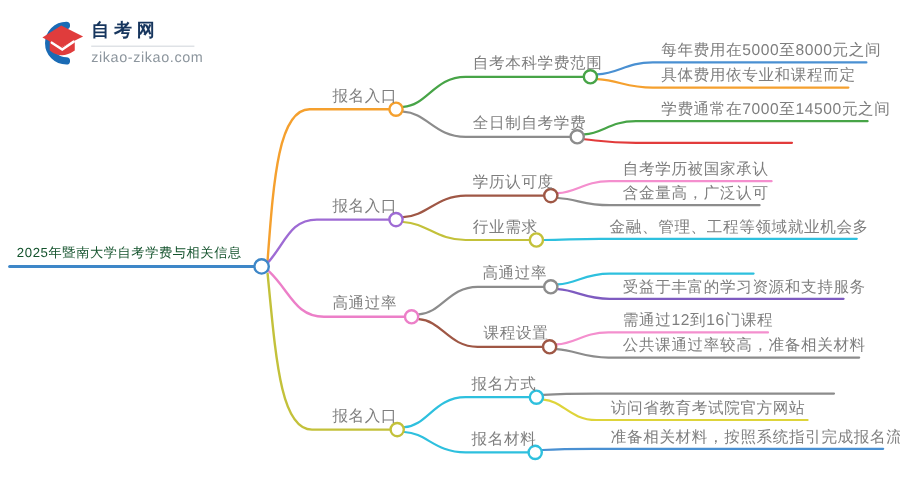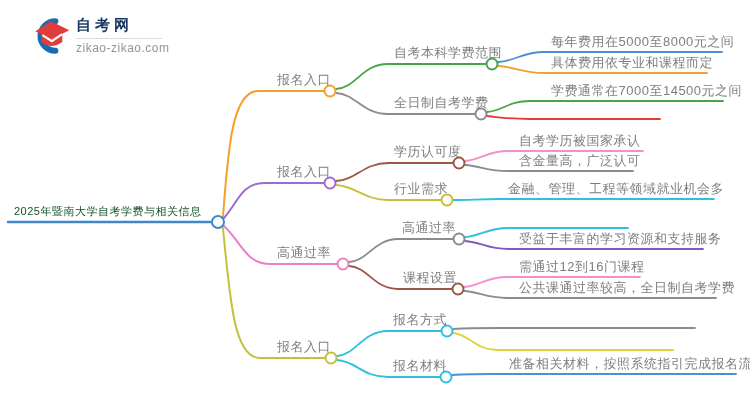--- a/index.html
+++ b/index.html
@@ -99,16 +99,17 @@
   <div class="lbl" style="left:393px;top:358px">报名材料</div>
 
   <div class="lbl" style="left:551px;top:34px">每年费用在5000至8000元之间</div>
   <div class="lbl" style="left:551px;top:55px">具体费用依专业和课程而定</div>
   <div class="lbl" style="left:551px;top:83px">学费通常在7000至14500元之间</div>
   <div class="lbl" style="left:519px;top:133px">自考学历被国家承认</div>
   <div class="lbl" style="left:508px;top:181px">金融、管理、工程等领域就业机会多</div>
   <div class="lbl" style="left:519px;top:153px">含金量高，广泛认可</div>
   <div class="lbl" style="left:519px;top:231px">受益于丰富的学习资源和支持服务</div>
   <div class="lbl" style="left:519px;top:259px">需通过12到16门课程</div>
-  <div class="lbl" style="left:519px;top:280px">公共课通过率较高，全日制自考学费</div>
+  <div class="lbl" style="left:519px;top:280px">公共课通过率较高，准备相关材料</div>
+  <div class="lbl" style="left:509px;top:332px">访问省教育考试院官方网站</div>
   <div class="lbl" style="left:509px;top:356px">准备相关材料，按照系统指引完成报名流程</div>
 
 </div>
 
 </body></html>

